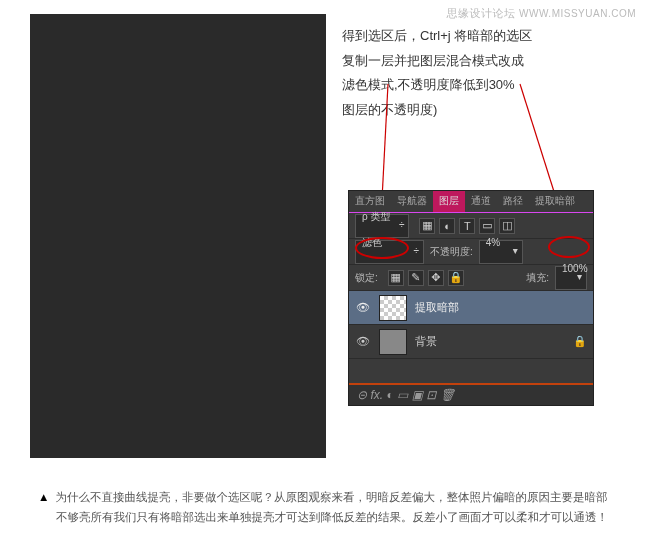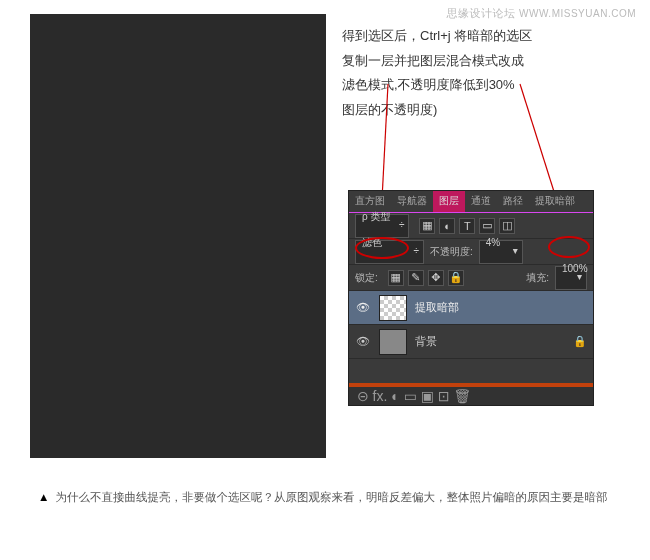--- a/index.html
+++ b/index.html
@@ -23,21 +23,21 @@
 .lp-drop { background: #2a2a2a; border: 1px solid #555; color: #ccc; font-size: 10px; padding: 2px 18px 20px 6px; position: relative; height: 18px; display: inline-flex; align-items: center; }
 .lp-drop .chev { position: absolute; right: 4px; top: 4px; }
 .lp-lbl { font-size: 10px; color: #bbb; }
 .lp-iconbar { display: flex; gap: 4px; margin-left: 4px; }
 .lp-ico { width: 16px; height: 16px; background: #2c2c2c; border: 1px solid #555; display: flex; align-items: center; justify-content: center; }
 .lp-layer { display: flex; align-items: center; height: 34px; border-bottom: 1px solid #2b2b2b; padding: 0 6px; gap: 8px; }
 .lp-layer.sel { background: #5b6d85; color: #eee; }
 .eye { width: 16px; height: 16px; display: flex; align-items: center; justify-content: center; }
 .thumb { width: 28px; height: 26px; background: #888; border: 1px solid #222; }
 .thumb.checker { background-image: linear-gradient(45deg,#ccc 25%,transparent 25%,transparent 75%,#ccc 75%), linear-gradient(45deg,#ccc 25%,transparent 25%,transparent 75%,#ccc 75%); background-size: 8px 8px; background-position: 0 0,4px 4px; background-color:#fff; }
-.lp-footer { position: absolute; bottom: 0; left: 0; right: 0; height: 22px; background: #323232; border-top: 4px solid #c2410c; display: flex; align-items: center; gap: 10px; padding: 0 8px; color: #999; font-size: 14px; }
+.lp-footer { position: absolute; bottom: 0; left: 0; right: 0; height: 22px; background: #323232; border-top: 2px solid #c2410c; display: flex; align-items: center; gap: 10px; padding: 0 8px; color: #999; font-size: 12px; font-style: italic; }
 .circle-mark { position: absolute; border: 2px solid #c00; border-radius: 50%; }
 .caption { position: absolute; top: 488px; left: 38px; width: 580px; font-size: 11.5px; color: #555; line-height: 1.7; }
 .caption .tri { color: #000; margin-right: 6px; }
 </style>
 </head>
 <body>
 
 <div class="watermark">
   <span>思缘设计论坛</span>
   <span class="wm2">WWW.MISSYUAN.COM</span>
@@ -128,13 +128,14 @@
   <div class="lp-footer">
     <span>⊝   fx.  ◐  ▭  ▣  ⊡  🗑</span>
   </div>
 </div>
 
 <div class="circle-mark" style="top:237px;left:355px;width:54px;height:22px"></div>
 <div class="circle-mark" style="top:236px;left:548px;width:42px;height:22px"></div>
 
 <div class="caption">
   <div><span class="tri">▲</span><span>为什么不直接曲线提亮，非要做个选区呢？从原图观察来看，明暗反差偏大，整体照片偏暗的原因主要是暗部</span></div>
+  <div style="padding-left:18px">不够亮所有我们只有将暗部选出来单独提亮才可达到降低反差的结果。反差小了画面才可以柔和才可以通透！</div>
 </div>
 
 </body></html>

